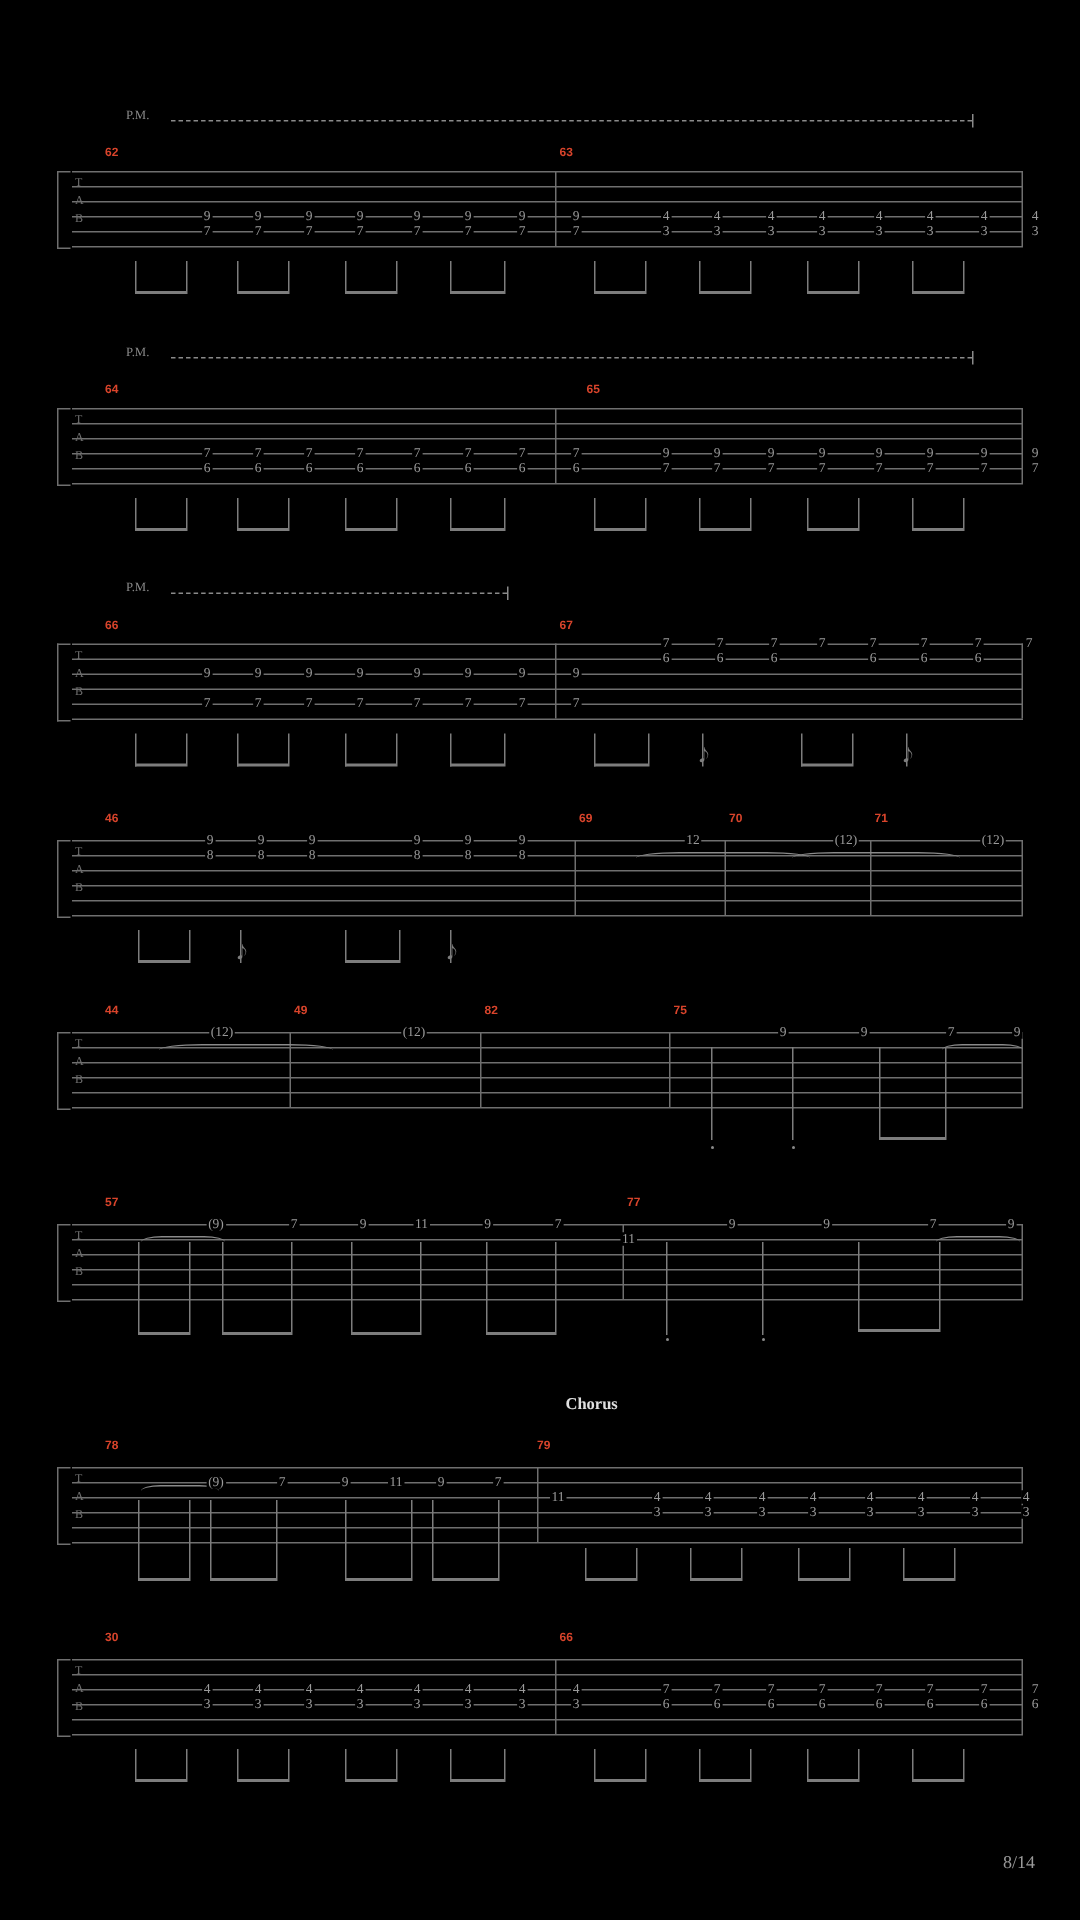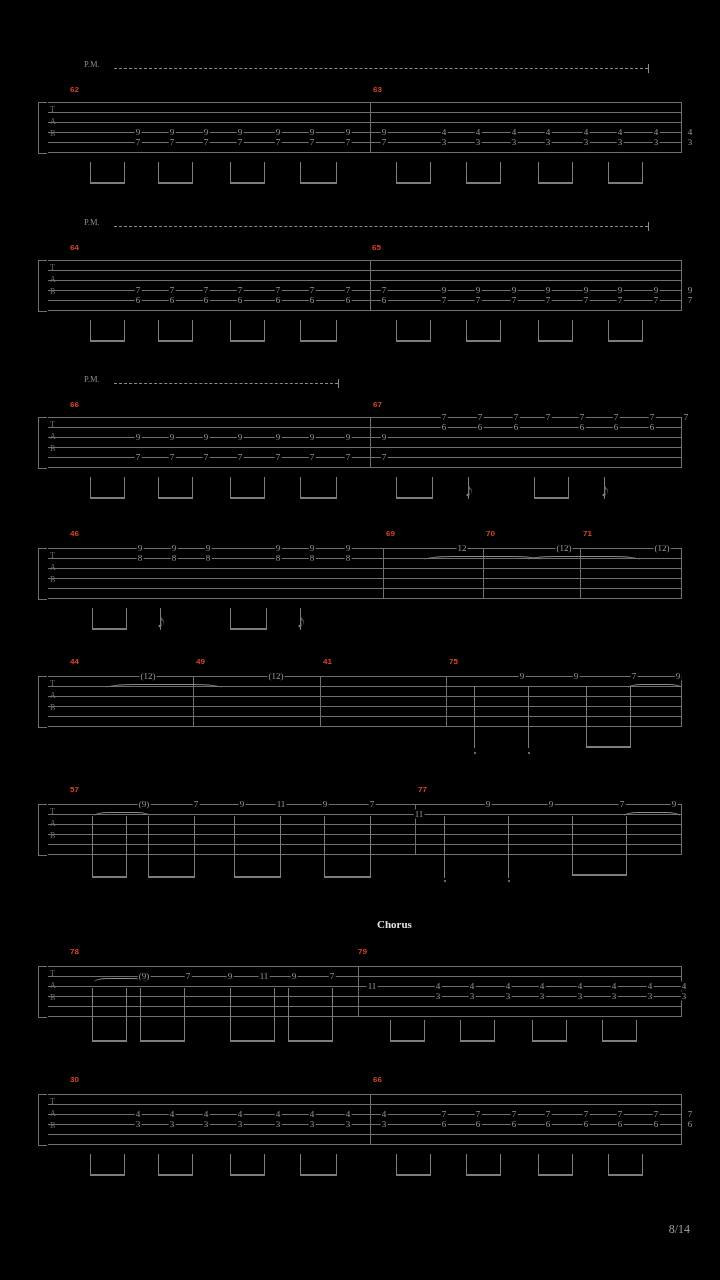--- a/index.html
+++ b/index.html
@@ -1,21 +1,21 @@
 <!DOCTYPE html>
 <html><head>
 <meta charset="utf-8">
 <style>
   html,body{margin:0;padding:0;background:#000;}
   body{
     width:720px;height:1280px;position:relative;overflow:hidden;
     font-family:"Liberation Serif", serif;
     color:#8a8a8a;
   }
-  .page{position:absolute;inset:0;}
+  .page{position:absolute;inset:0;margin-top:12px;}
 
   
   .system{position:absolute;}
   .staff{position:absolute;left:0;top:0;}
   .sline{position:absolute;left:0;height:1px;background:#6f6f6f;}
   .bracket{position:absolute;left:-10px;width:8px;border:1px solid #6f6f6f;border-right:none;}
   .tablabel{position:absolute;left:2px;color:#6f6f6f;font-size:8px;line-height:8px;font-family:"Liberation Serif",serif;}
   .barline{position:absolute;width:1px;background:#6f6f6f;}
   .measnum{position:absolute;color:#d9442b;font-weight:bold;font-size:8px;line-height:8px;font-family:"Liberation Sans",sans-serif;}
 
@@ -126,21 +126,21 @@
         <div class="note" style="left: 642px; top: 82px;">3</div>
       </div>
   </div>
 
   <div class="system" style="left:48px;top:218px;width:634px;">
     <div class="pm" style="left:36px;top:0;">P.M.</div>
     <div class="pmline" style="left:66px;top:8px;width:534px;"></div>
     <div class="pmend" style="left:600px;top:4px;height:9px;"></div>
 
     <div class="measnum" style="left:22px;top:26px;">64</div>
-    <div class="measnum" style="left:324px;top:26px;">65</div>
+    <div class="measnum" style="left:343px;top:26px;">65</div>
 
     <div class="staff" style="top:42px;width:634px;">
       <div class="sline" style="top:0px;width:634px;"></div>
       <div class="sline" style="top:10px;width:634px;"></div>
       <div class="sline" style="top:20px;width:634px;"></div>
       <div class="sline" style="top:30px;width:634px;"></div>
       <div class="sline" style="top:40px;width:634px;"></div>
       <div class="sline" style="top:50px;width:634px;"></div>
       <div class="bracket" style="top:0;height:50px;"></div>
       <div class="tablabel" style="top:4px;">T</div>
@@ -336,21 +336,21 @@
         <div class="note" style="left: 300px; top: 28px;">8</div>
         <div class="note" style="left: 414px; top: 18px;">12</div>
         <div class="note" style="left: 516px; top: 18px;">(12)</div>
         <div class="note" style="left: 614px; top: 18px;">(12)</div>
       </div>
   </div>
 
   <div class="system" style="left:48px;top:658px;width:634px;">
     <div class="measnum" style="left:22px;top:0px;">44</div>
     <div class="measnum" style="left:148px;top:0px;">49</div>
-    <div class="measnum" style="left:275px;top:0px;">41</div>
+    <div class="measnum" style="left:275px;top:0px;">82</div>
     <div class="measnum" style="left:401px;top:0px;">75</div>
 
     <div class="staff" style="top:18px;width:634px;">
       <div class="sline" style="top:0px;width:634px;"></div>
       <div class="sline" style="top:10px;width:634px;"></div>
       <div class="sline" style="top:20px;width:634px;"></div>
       <div class="sline" style="top:30px;width:634px;"></div>
       <div class="sline" style="top:40px;width:634px;"></div>
       <div class="sline" style="top:50px;width:634px;"></div>
       <div class="bracket" style="top:0;height:50px;"></div>

